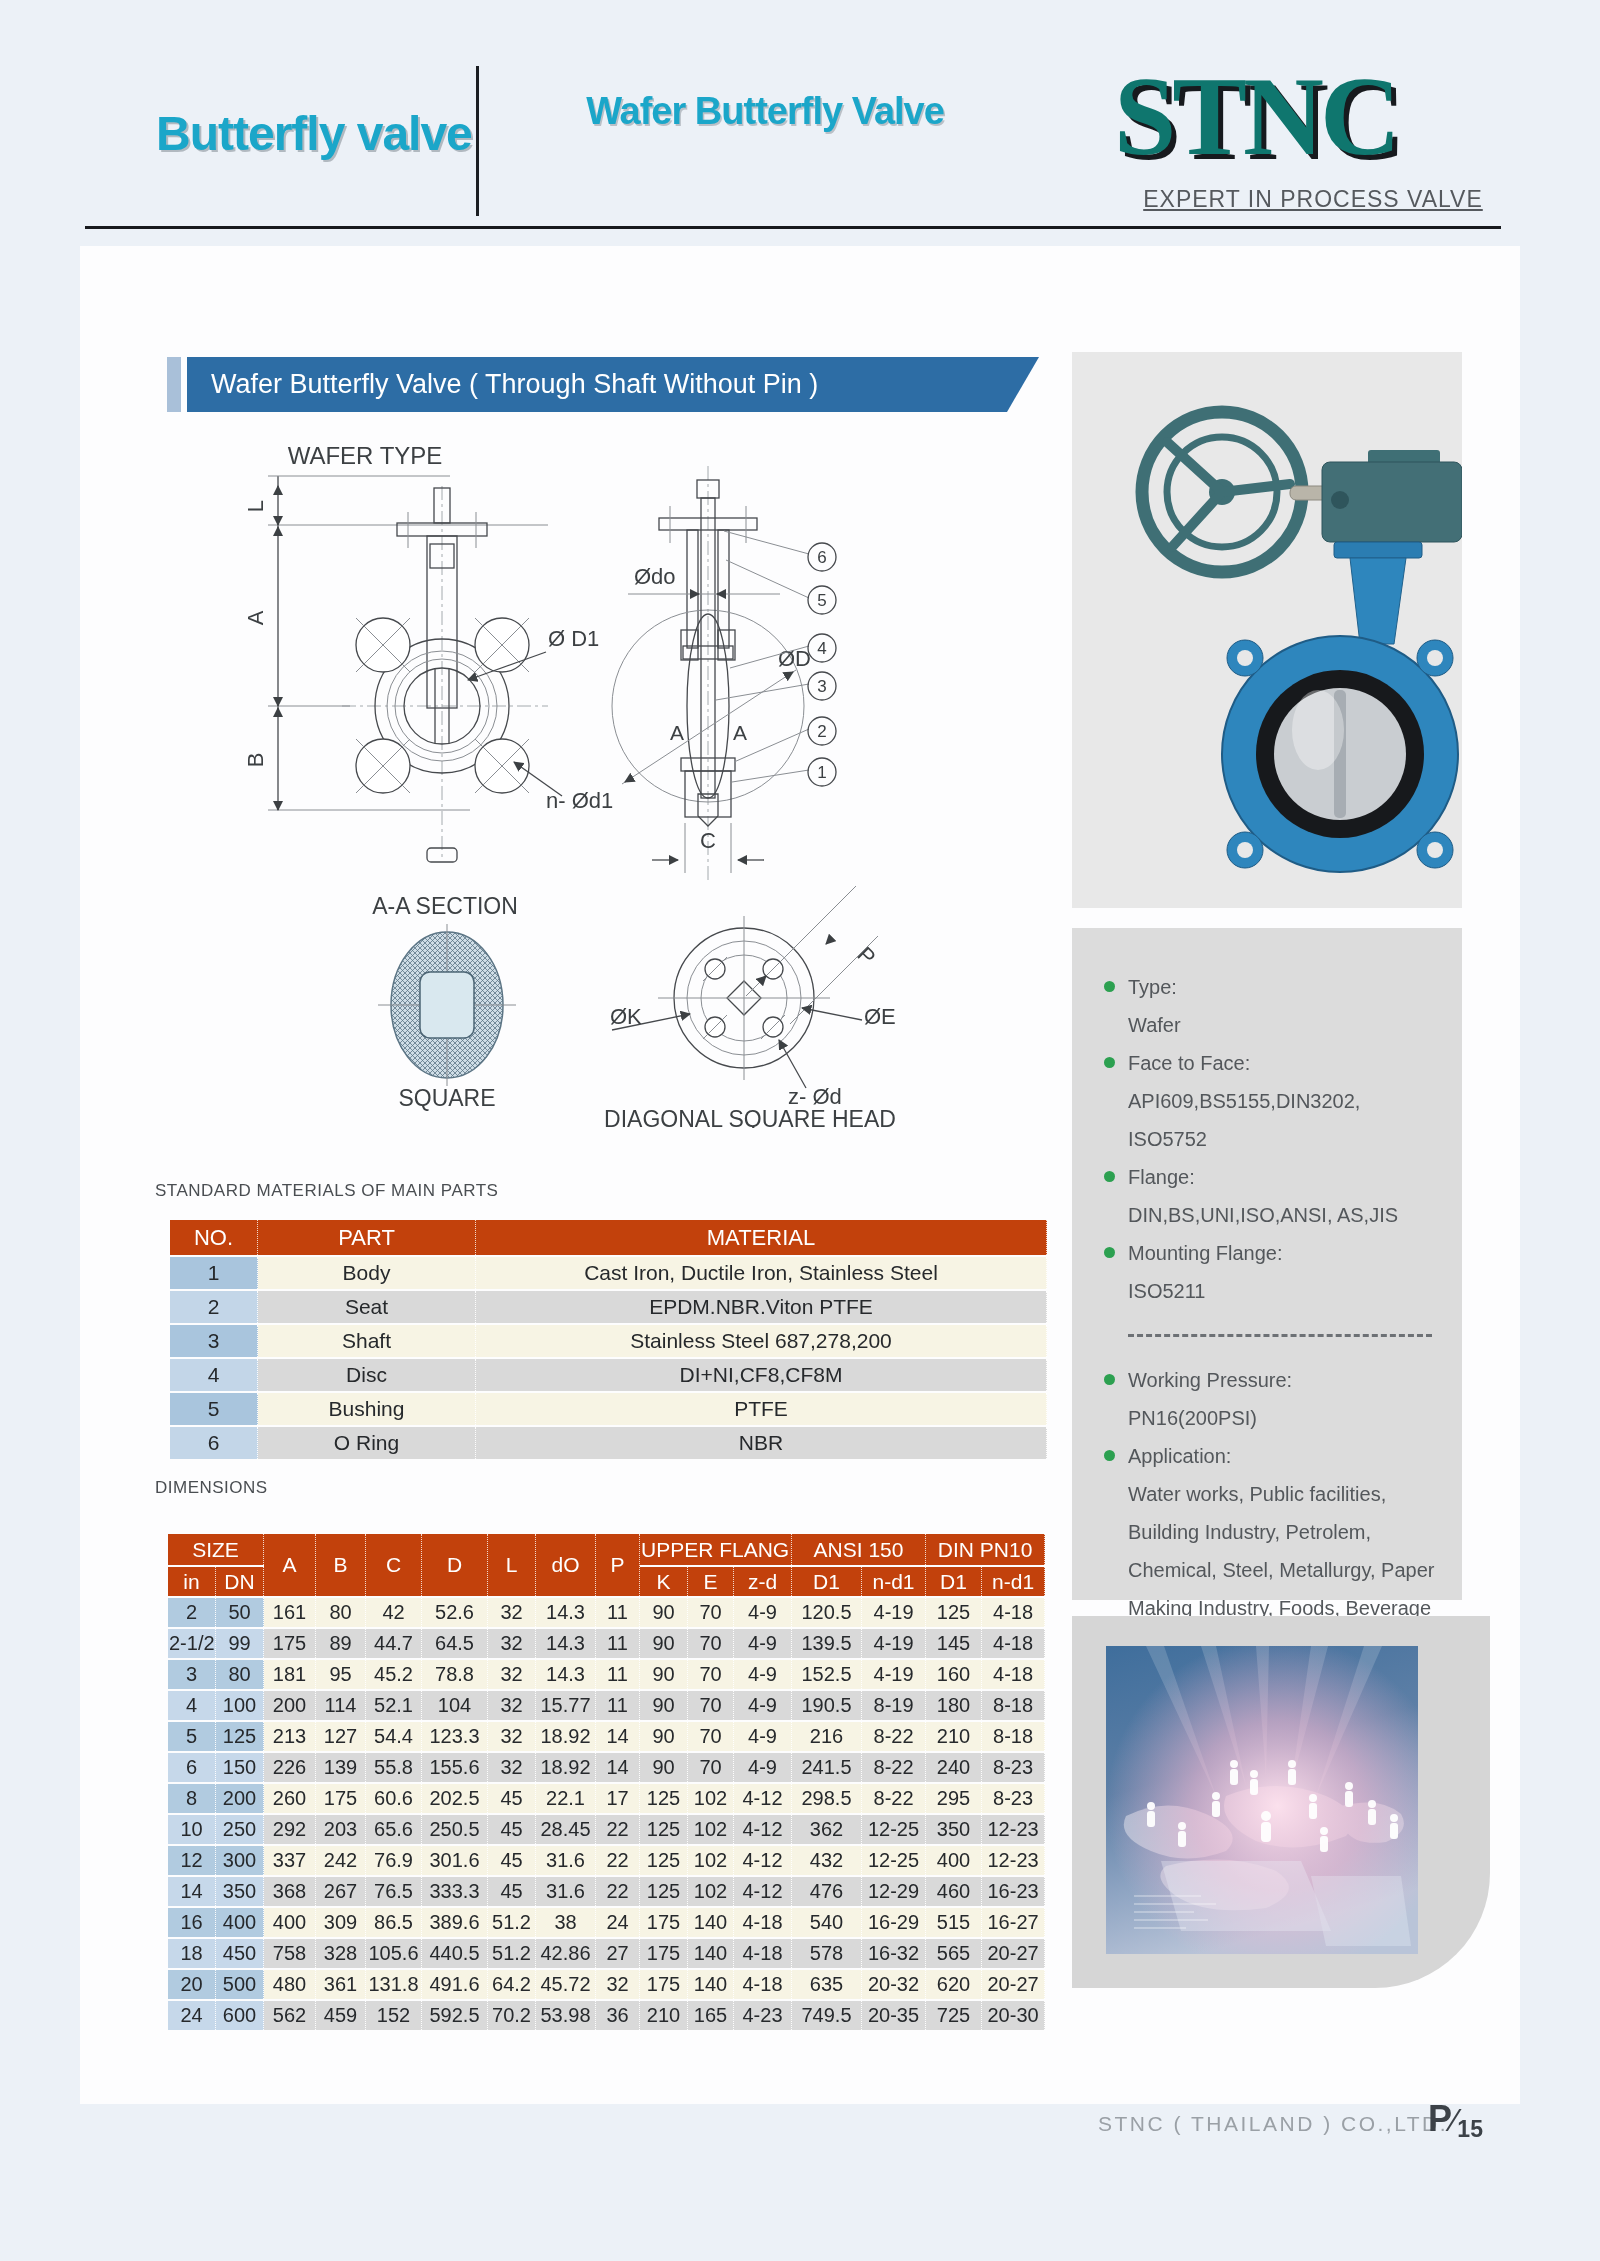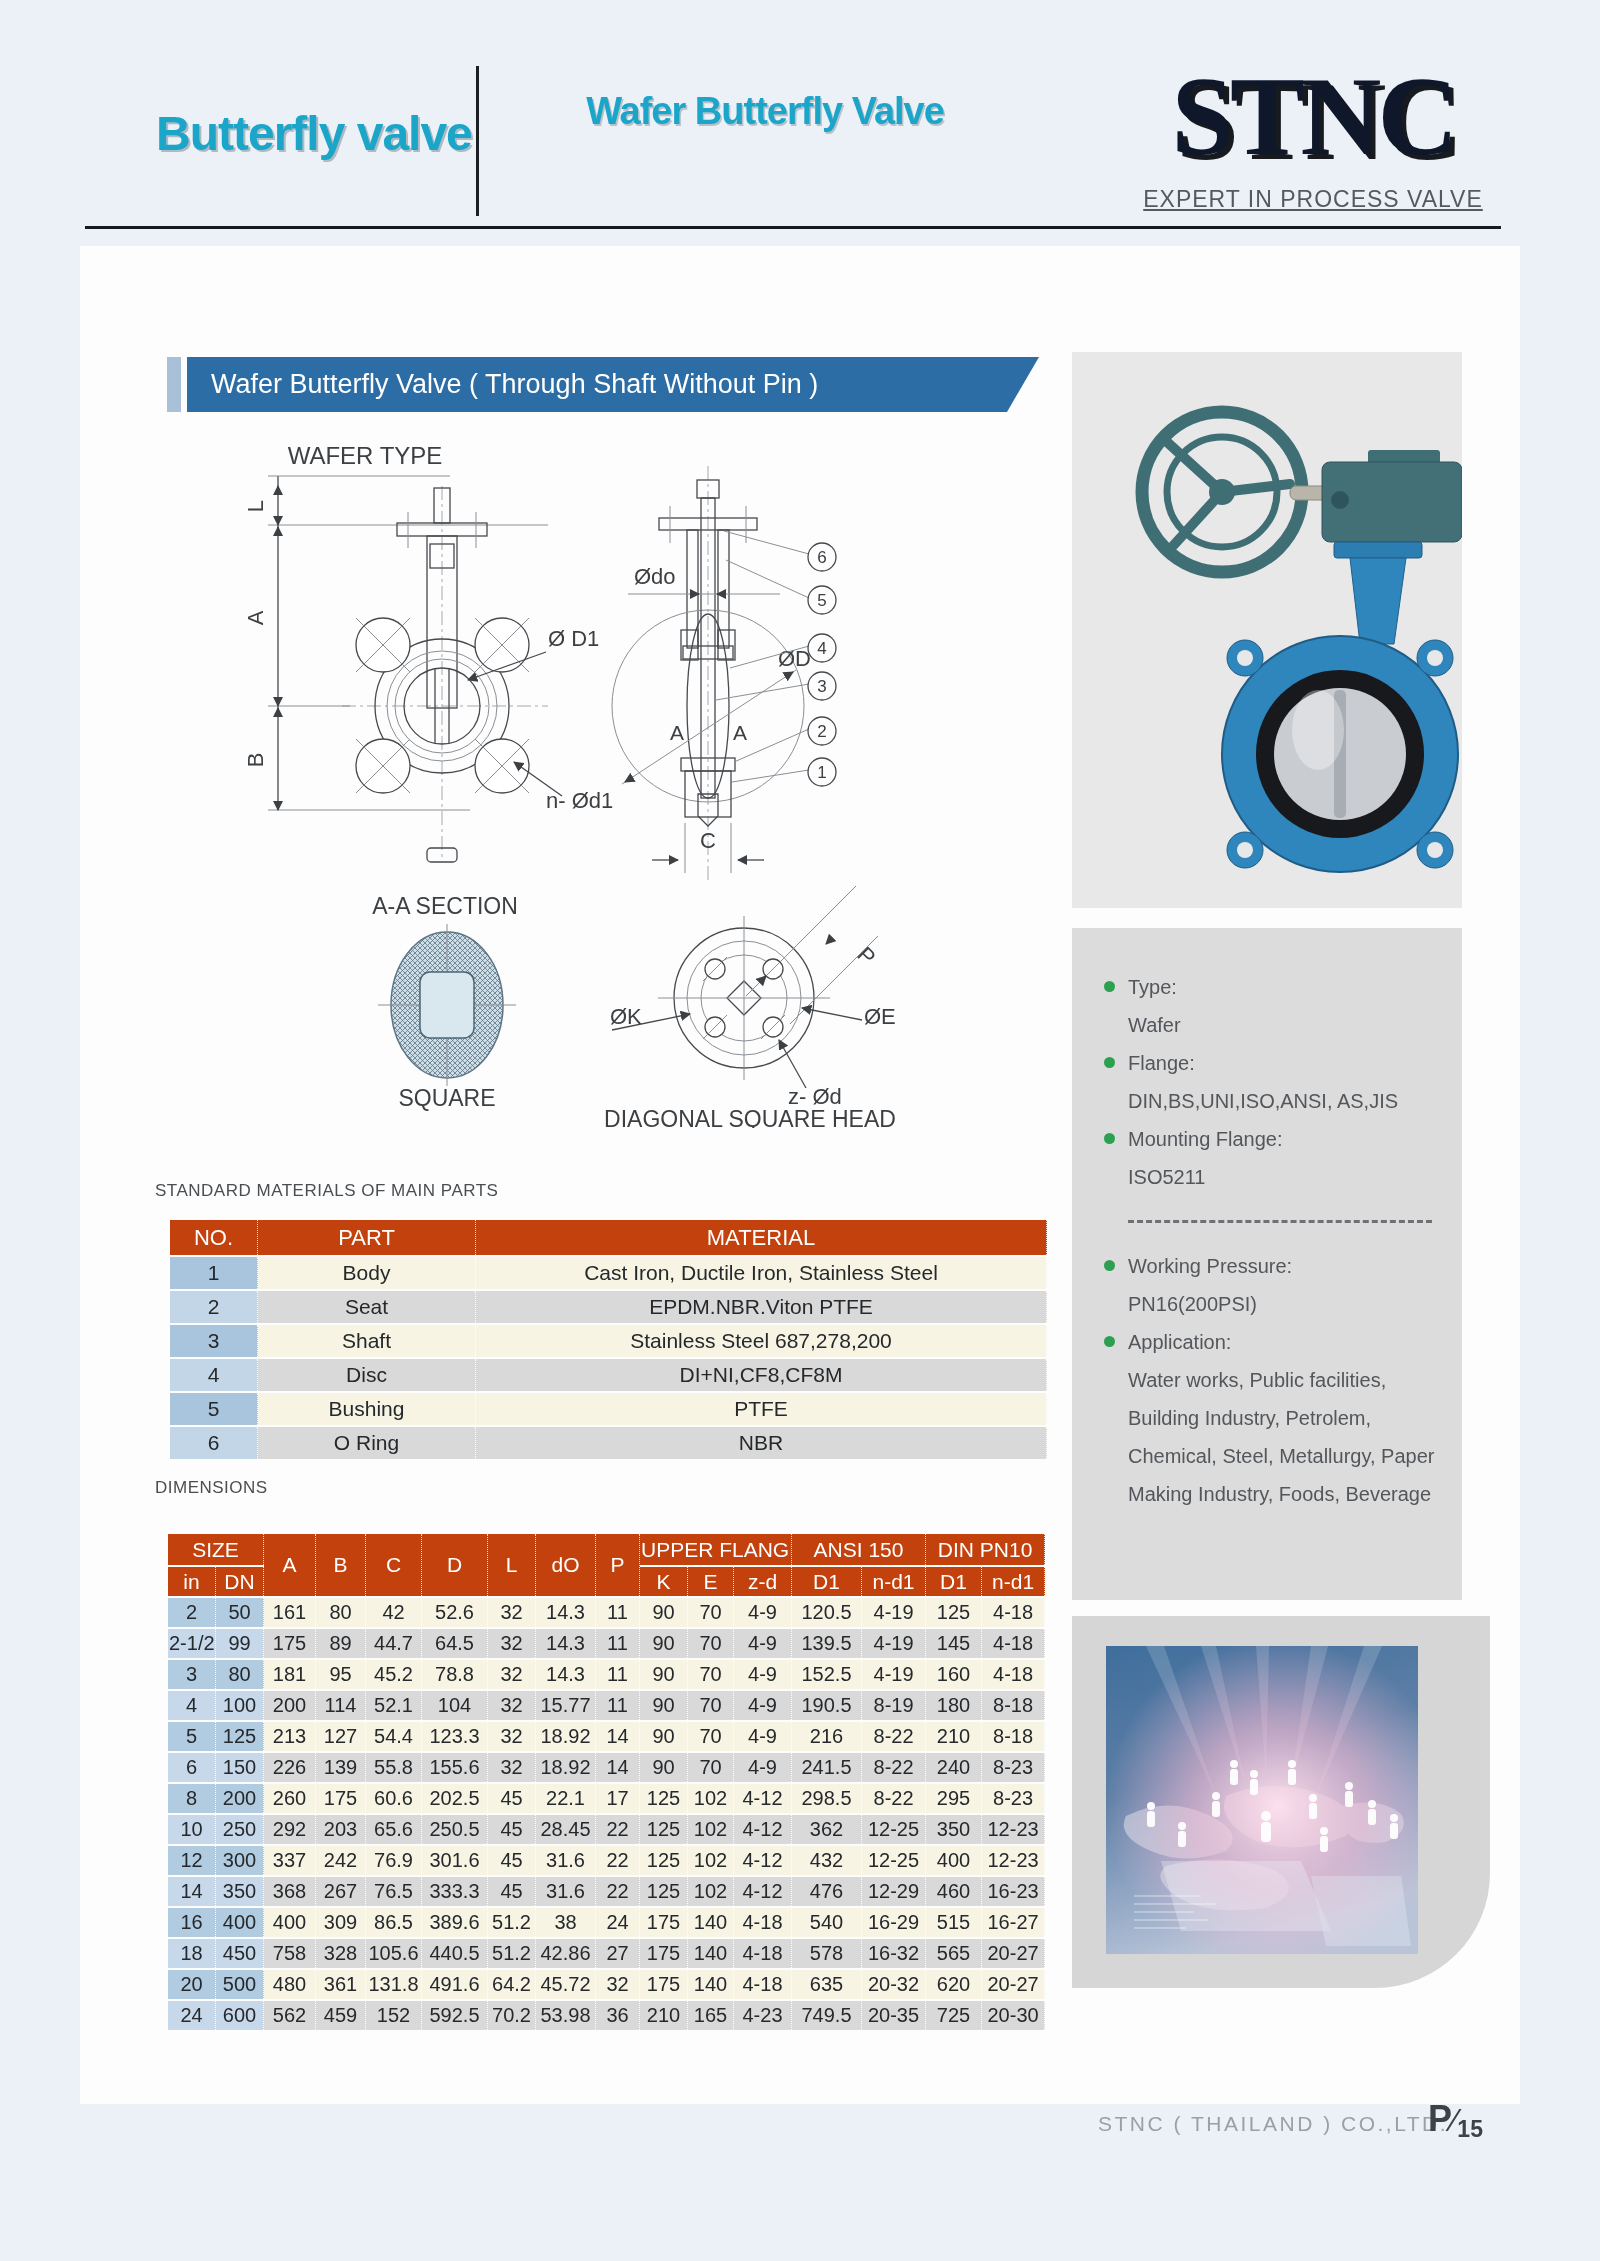--- a/index.html
+++ b/index.html
@@ -4,21 +4,21 @@
 <style>
   html,body{margin:0;padding:0;background:#dfe6ee;}
   .page{position:relative;width:1600px;height:2261px;background:#ecf1f7;font-family:"Liberation Sans",sans-serif;overflow:hidden;}
   .abs{position:absolute;}
   .content-bg{left:80px;top:246px;width:1440px;height:1858px;background:#fdfdfe;}
 
   
   .h-left{left:156px;top:106px;font-size:48px;font-weight:bold;color:#1ba6c9;text-shadow:2px 2px 0 rgba(70,80,90,.35);letter-spacing:-1px;}
   .h-divider{left:476px;top:66px;width:3px;height:150px;background:#1b1e23;}
   .h-center{left:498px;top:88px;width:534px;text-align:center;color:#1ba6c9;font-weight:bold;font-size:38px;line-height:1.24;text-shadow:1.5px 1.5px 0 rgba(70,80,90,.3);letter-spacing:-1px;}
-  .logo{left:1114px;top:58px;width:398px;text-align:center;font-family:"Liberation Serif",serif;font-weight:bold;font-size:112px;line-height:1.05;color:#0f172a;letter-spacing:-4px;text-shadow:5px 5px 0 #171a1e;}
+  .logo{left:1114px;top:58px;width:398px;text-align:left;font-family:"Liberation Serif",serif;font-weight:bold;font-size:112px;line-height:1.05;color:#0f766e;letter-spacing:-4px;text-shadow:5px 5px 0 #171a1e;}
   .logo-tag{left:1114px;top:186px;width:398px;text-align:center;font-size:23px;color:#55595e;letter-spacing:1px;text-decoration:underline;}
   .h-rule{left:85px;top:226px;width:1416px;height:3px;background:#171a1e;}
 
   
   .sec-accent{left:167px;top:357px;width:14px;height:55px;background:#a9c0d9;}
   .sec-bar{left:187px;top:357px;width:852px;height:55px;background:#2d6da5;color:#fff;font-size:27px;line-height:55px;padding-left:24px;box-sizing:border-box;clip-path:polygon(0 0,100% 0,calc(100% - 32px) 100%,0 100%);white-space:nowrap;}
 
   
   .drawings{left:150px;top:428px;}
   .drawings text{font-family:"Liberation Sans",sans-serif;fill:#3c4043;}
@@ -635,20 +635,27 @@
       <ellipse cx="246" cy="378" rx="26" ry="40" fill="#ffffff" opacity="0.35"></ellipse>
     </svg>
   </div>
 
   <div class="abs spec-panel">
     <div class="spec">
       <span class="bullet"></span>
       <div class="spec-text">
         <div>Type:</div>
         <div>Wafer</div>
+      </div>
+    </div>
+    <div class="spec">
+      <span class="bullet"></span>
+      <div class="spec-text">
+        <div>Face to Face:</div>
+        <div>API609,BS5155,DIN3202, ISO5752</div>
       </div>
     </div>
     <div class="spec">
       <span class="bullet"></span>
       <div class="spec-text">
         <div>Flange:</div>
         <div>DIN,BS,UNI,ISO,ANSI, AS,JIS</div>
       </div>
     </div>
     <div class="spec">

